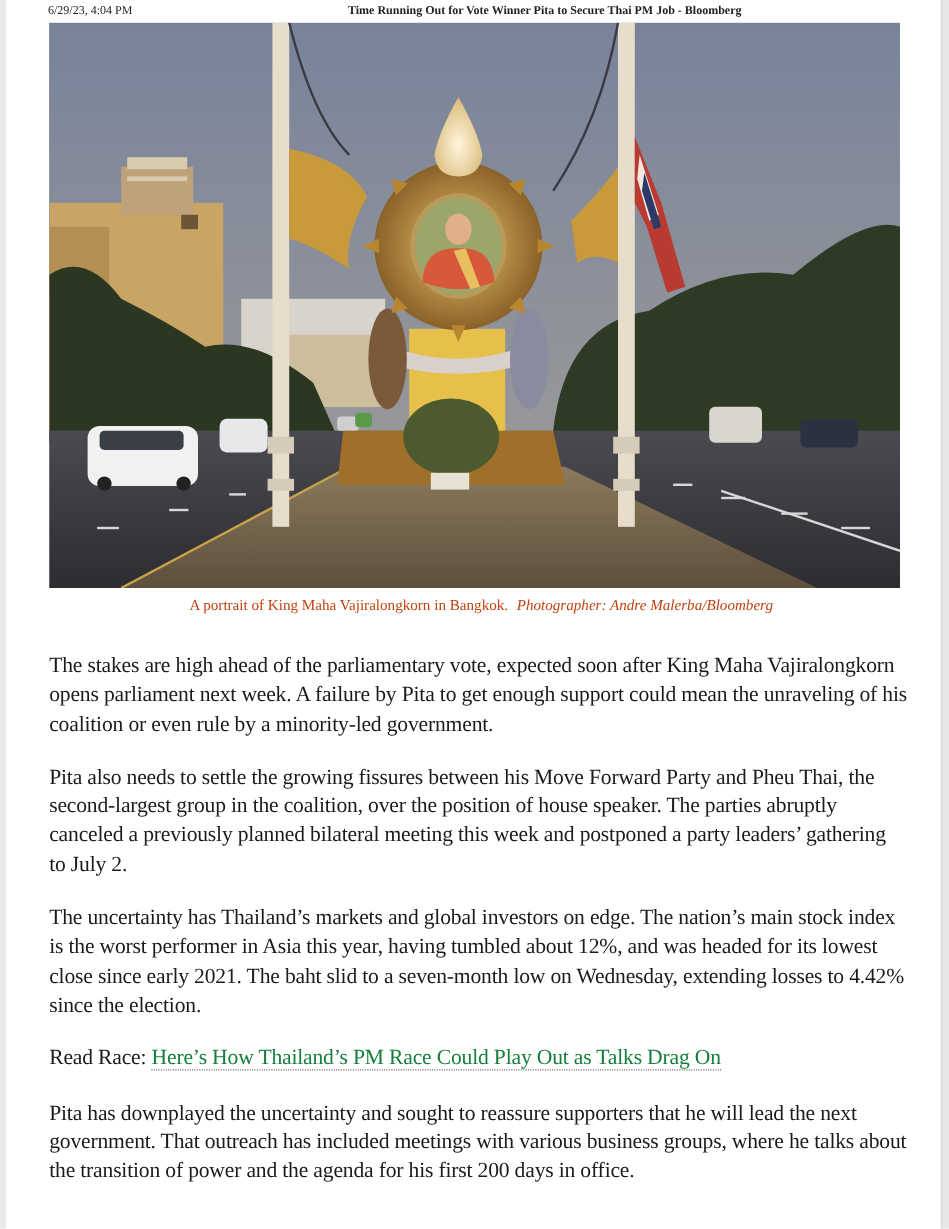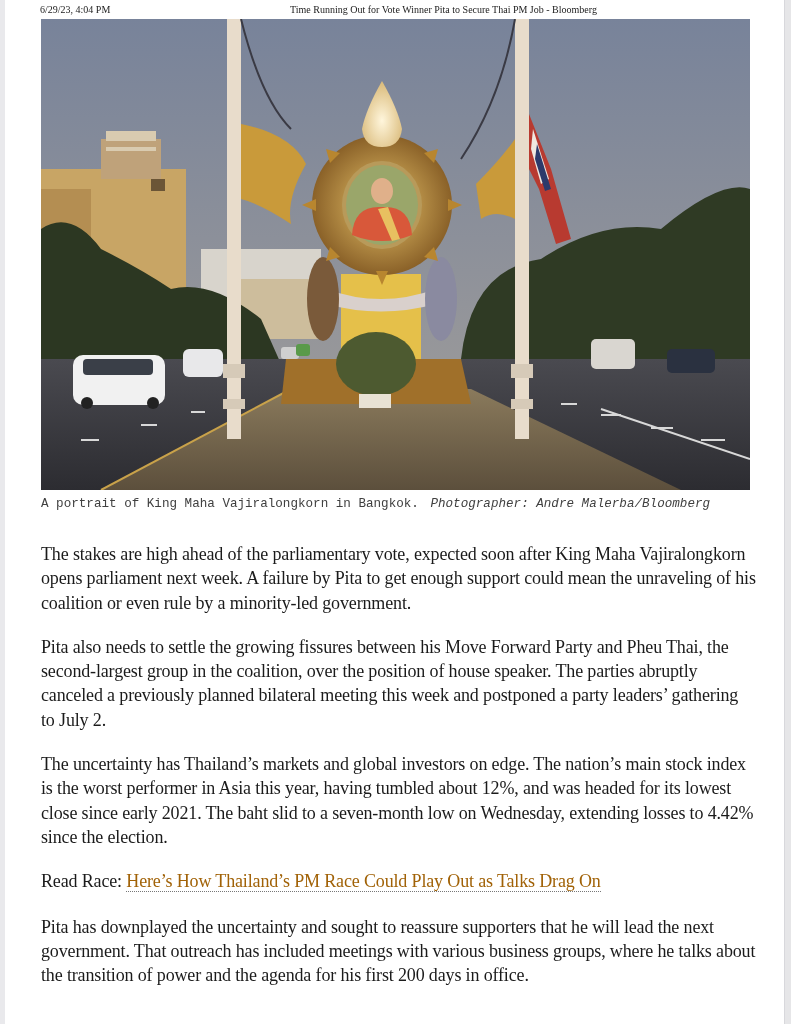--- a/index.html
+++ b/index.html
@@ -15,45 +15,45 @@
   }
   .edge-right {
     position: absolute; right: 0; top: 0; width: 6px; height: 1024px;
     background: #e6e6e8; border-left: 1px solid #d8d8dc;
   }
   .print-header {
     position: absolute; top: 2px; left: 40px; width: 712px; height: 16px;
     font-family: "Liberation Serif", serif; font-size: 10px; color: #222;
   }
   .print-header .date { position: absolute; left: 0; top: 2px; }
-  .print-header .title { position: absolute; left: 250px; top: 2px; white-space: nowrap; }
+  .print-header .title { position: absolute; left: 250px; top: 2px; white-space: nowrap; font-weight: bold; }
 
   .photo {
     position: absolute; left: 41px; top: 19px; width: 709px; height: 471px;
     overflow: hidden; background: #7e8796;
   }
   .photo svg { display: block; }
 
   .caption {
     position: absolute; left: 41px; top: 497px; width: 720px;
-    font-family: Liberation Mono, monospace;
-    font-size: 12.6px; color: #404040; white-space: nowrap;
+    font-family: Liberation Serif, serif;
+    font-size: 12.6px; color: #c2410c; white-space: nowrap; text-align: center;
   }
   .caption .credit { font-style: italic; margin-left: 4px; }
 
   .article {
     position: absolute; left: 41px; top: 542px; width: 715px;
     font-family: "Liberation Serif", serif;
     font-size: 18px; line-height: 24.3px; color: #1b1b1b;
     letter-spacing: -0.15px;
   }
   .article p { margin: 0 0 20px 0; }
   .article .read-more { margin-bottom: 21px; }
   .article .read-more a {
-    color: #a16207; text-decoration: none;
+    color: #15803d; text-decoration: none;
     border-bottom: 1px dotted #777;
   }
 </style>
 </head>
 <body>
 
 <div class="edge-left"></div>
 <div class="edge-right"></div>
 
 <div class="print-header">

